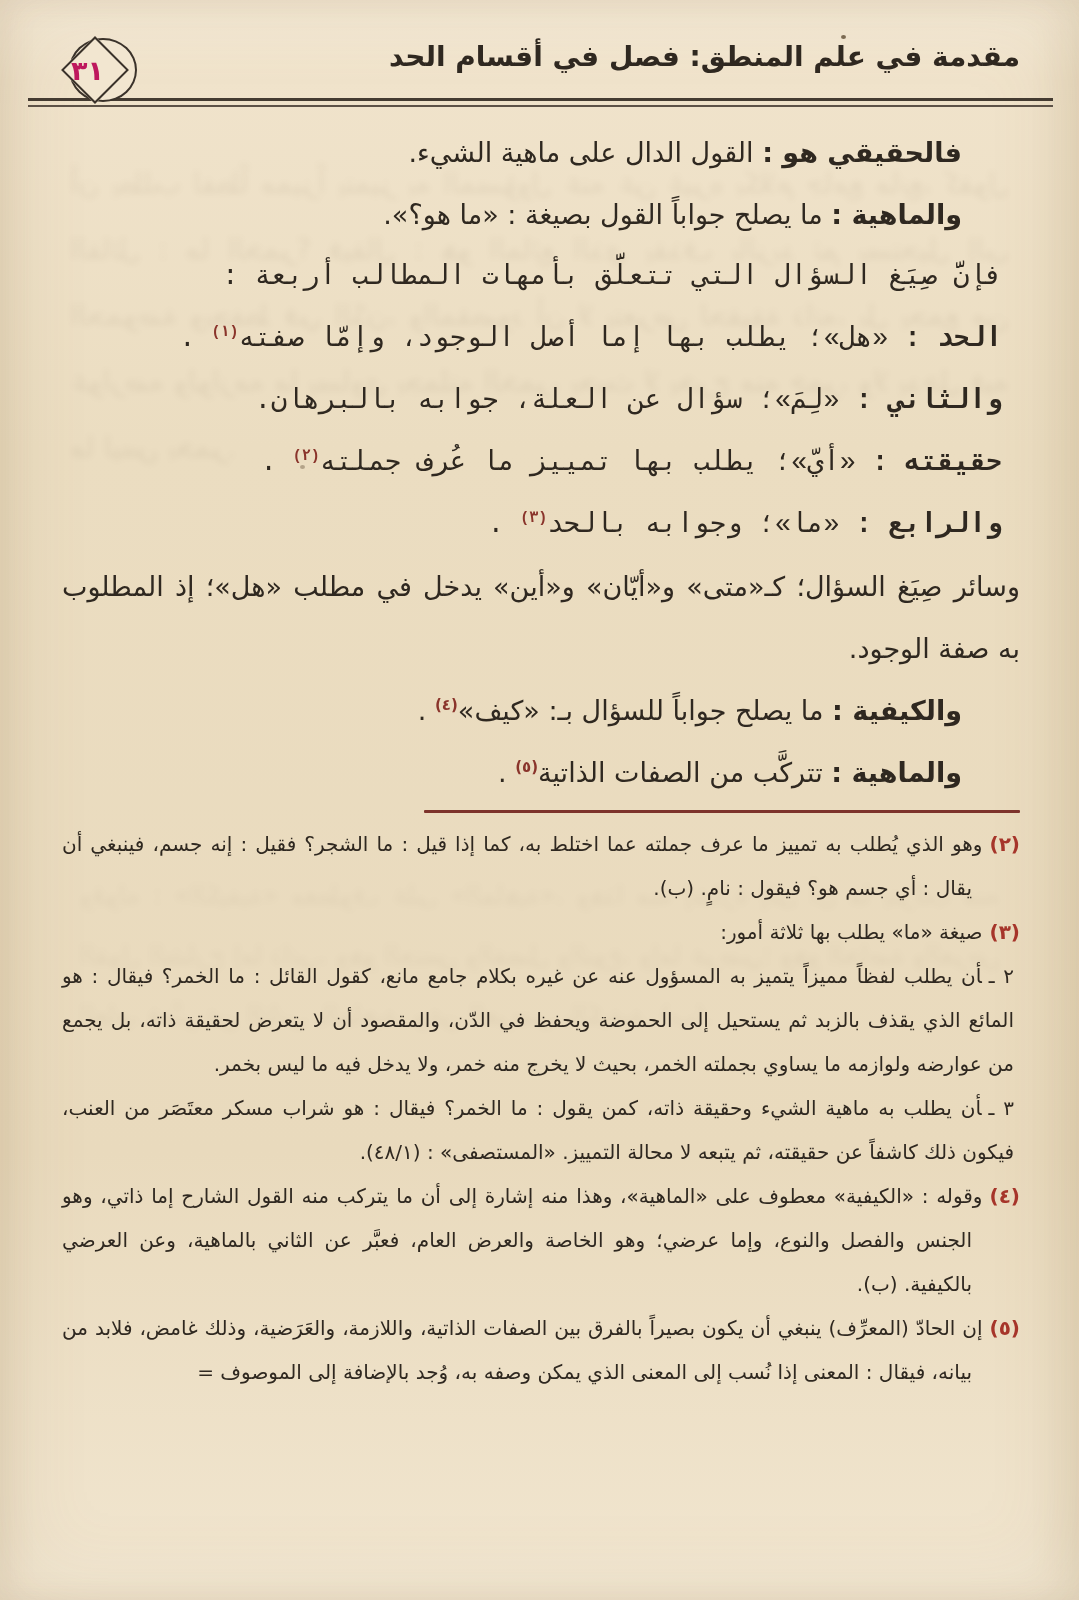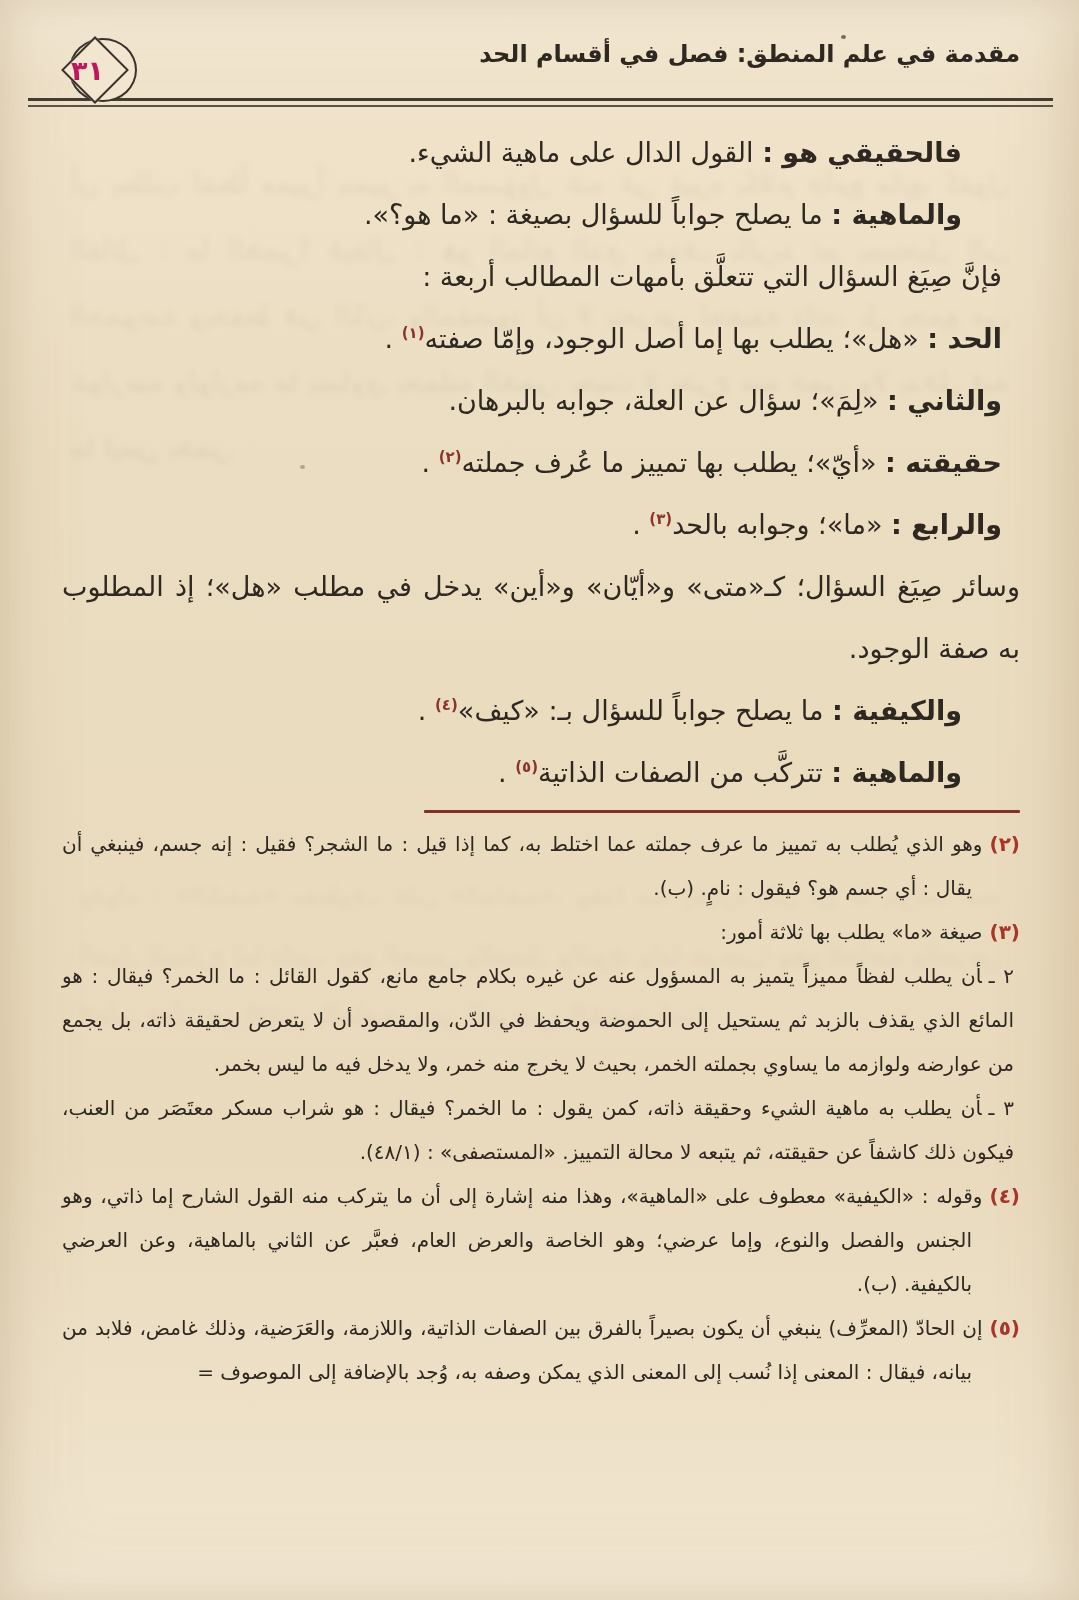--- a/index.html
+++ b/index.html
@@ -19,21 +19,21 @@
     direction:rtl;text-align:justify;
     transform:scaleX(-1);filter:blur(3px);
     color:#6b5a40;pointer-events:none;
   }
   .g1{top:150px;height:600px;padding:0 70px;font-size:29px;line-height:66px;opacity:.085;}
   .g2{top:865px;height:560px;padding:0 80px;font-size:26px;line-height:60px;opacity:.06;}
   
   .hdr{position:absolute;top:0;left:0;right:0;height:115px;z-index:2;}
   .hdr-title{
     position:absolute;top:40px;right:59px;
-    font-size:24px;font-weight:bold;letter-spacing:0;
+    font-size:28px;font-weight:bold;letter-spacing:0;
   }
   .rule-a{position:absolute;top:98px;left:28px;right:26px;height:3px;background:#443b31;}
   .rule-b{position:absolute;top:105px;left:28px;right:26px;height:2px;background:#5d5247;}
   .pagenum{
     position:absolute;top:38px;left:69px;width:64px;height:60px;z-index:3;
     border:2px solid #3a322a;border-radius:50%;
     background:#f2e6d0;
     display:flex;align-items:center;justify-content:flex-end;
     font-size:27px;font-weight:bold;color:#be185d;
   }
@@ -43,21 +43,21 @@
     background:#f2e6d0;
   }
   
   .main{
     position:absolute;top:122px;right:59px;left:62px;z-index:1;
     text-align:justify;
   }
   .para{margin:0;font-size:27px;line-height:62px;}
   .para .lead{font-weight:bold;margin-top:28px;}
   .para.il{text-indent:58px;}
-  .para.is{text-indent:18px;}
+  .para.is{text-indent:18px;font-family:Liberation Mono, monospace;}
   .ref{
     font-size:15px;color:#8a342b;vertical-align:super;line-height:0;
     font-weight:bold;
   }
   
   .fnsep{
     position:absolute;top:810px;right:59px;z-index:1;
     width:596px;height:3px;background:#7d332b;border-radius:1px;
   }
   .fns{
@@ -85,21 +85,21 @@
     <div class="hdr-title">مقدمة في علم المنطق: فصل في أقسام الحد</div>
     <div class="pagenum">
         <span>٣١</span>
       </div>
     <div class="rule-a"></div>
     <div class="rule-b"></div>
   </div>
 
   <div class="main">
     <p class="para il"><b class="lead">فالحقيقي هو :</b><span> القول الدال على ماهية الشيء.</span><sup class="ref"></sup><span></span></p>
-    <p class="para il"><b class="lead">والماهية :</b><span> ما يصلح جواباً للسؤال بصيغة : «ما هو؟».</span><sup class="ref"></sup><span></span></p>
+    <p class="para il"><b class="lead">والماهية :</b><span> ما يصلح جواباً القول بصيغة : «ما هو؟».</span><sup class="ref"></sup><span></span></p>
     <p class="para is"><b class="lead"></b><span>فإنَّ صِيَغ السؤال التي تتعلَّق بأمهات المطالب أربعة :</span><sup class="ref"></sup><span></span></p>
     <p class="para is"><b class="lead">الحد :</b><span> «هل»؛ يطلب بها إما أصل الوجود، وإمّا صفته</span><sup class="ref">(١)</sup><span> .</span></p>
     <p class="para is"><b class="lead">والثاني :</b><span> «لِمَ»؛ سؤال عن العلة، جوابه بالبرهان.</span><sup class="ref"></sup><span></span></p>
     <p class="para is"><b class="lead">حقيقته :</b><span> «أيّ»؛ يطلب بها تمييز ما عُرف جملته</span><sup class="ref">(٢)</sup><span> .</span></p>
     <p class="para is"><b class="lead">والرابع :</b><span> «ما»؛ وجوابه بالحد</span><sup class="ref">(٣)</sup><span> .</span></p>
     <p class="para"><b class="lead"></b><span>وسائر صِيَغ السؤال؛ كـ«متى» و«أيّان» و«أين» يدخل في مطلب «هل»؛ إذ المطلوب به صفة الوجود.</span><sup class="ref"></sup><span></span></p>
     <p class="para il"><b class="lead">والكيفية :</b><span> ما يصلح جواباً للسؤال بـ: «كيف»</span><sup class="ref">(٤)</sup><span> .</span></p>
     <p class="para il"><b class="lead">والماهية :</b><span> تتركَّب من الصفات الذاتية</span><sup class="ref">(٥)</sup><span> .</span></p>
   </div>
 

